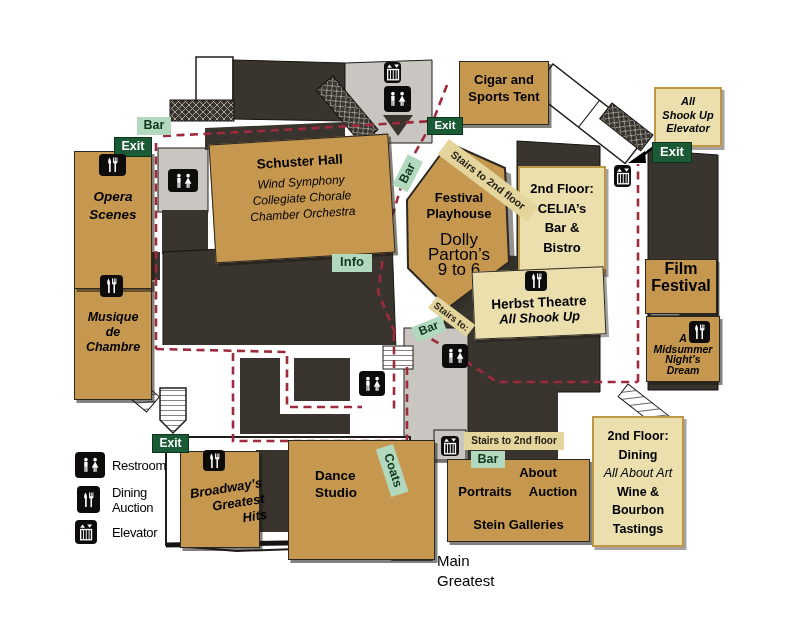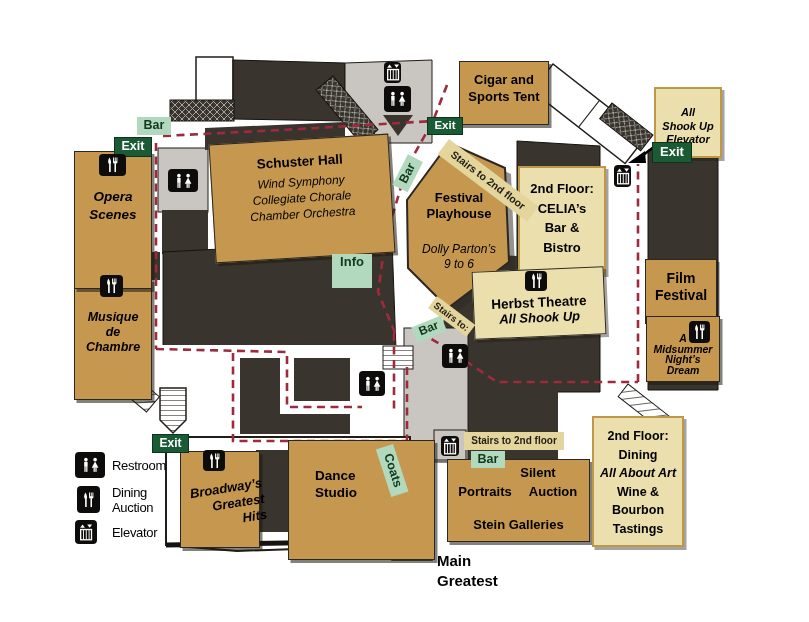--- a/index.html
+++ b/index.html
@@ -147,27 +147,27 @@
       <div>Collegiate Chorale</div>
       <div>Chamber Orchestra</div>
     </div>
   </div>
 
   <div class="abs" style="left:408px;top:190px;width:102px;text-align:center;z-index:3">
     <div style="font-weight:bold;font-size:13px;line-height:16px">
       <div>Festival</div>
       <div>Playhouse</div>
     </div>
-    <div style="font-style:italic;font-size:12px;line-height:15px;margin-top:20px">
+    <div style="font-size:17px;line-height:15px;margin-top:10px">
       <div>Dolly Parton’s</div>
       <div>9 to 6</div>
     </div>
   </div>
 
-  <div class="gold" style="left:645px;top:259px;width:70px;height:53px;font-size:14px;line-height:17px;padding-top:10px">
+  <div class="gold" style="left:645px;top:259px;width:70px;height:53px;font-size:16px;line-height:17px;">
     <div>Film</div>
     <div>Festival</div>
   </div>
 
   <div class="gold" style="left:646px;top:316px;width:72px;height:64px;font-size:10.5px;line-height:10.5px;font-style:italic">
     <div style="margin-top:16px">A</div>
     <div>Midsummer</div>
     <div>Night’s</div>
     <div>Dream</div>
   </div>
@@ -179,64 +179,64 @@
       <div>Hits</div>
     </div>
   </div>
 
   <div class="gold" style="left:288px;top:440px;width:119px;height:92px;font-size:13.5px;line-height:17px;text-align:left;padding:26px 0 0 26px">
     <div>Dance</div>
     <div>Studio</div>
   </div>
 
   <div class="gold" style="left:447px;top:459px;width:141px;height:81px;font-size:13px">
-    <div style="position:absolute;left:40px;top:5px;width:100px">Silent</div>
+    <div style="position:absolute;left:40px;top:5px;width:100px">About</div>
     <div style="position:absolute;left:2px;top:24px;width:70px">Portraits</div>
     <div style="position:absolute;left:72px;top:24px;width:66px">Auction</div>
     <div style="position:absolute;left:0;top:57px;width:141px">Stein Galleries</div>
   </div>
 
-  <div class="cream" style="left:654px;top:87px;width:64px;height:50px;font-size:11px;line-height:13.5px;font-style:italic;padding-top:17px">
+  <div class="cream" style="left:654px;top:87px;width:64px;height:50px;font-size:11px;line-height:13.5px;font-style:italic;padding-top:6px">
     <div>All</div>
     <div>Shook Up</div>
     <div>Elevator</div>
   </div>
 
   <div class="cream" style="left:518px;top:166px;width:84px;height:93px;font-size:13px;line-height:19.5px;padding-top:11px">
     <div>2nd Floor:</div>
     <div>CELIA’s</div>
     <div>Bar &amp;</div>
     <div>Bistro</div>
   </div>
 
   <div class="cream darkline" style="left:473px;top:269px;width:130px;height:66px;transform:rotate(-2.5deg);border-color:#2b2722">
     <div style="font-size:13.5px;margin-top:25px">Herbst Theatre</div>
     <div style="font-size:13px;font-style:italic">All Shook Up</div>
   </div>
 
   <div class="cream" style="left:592px;top:416px;width:88px;height:118px;font-size:12.5px;line-height:18.5px;padding-top:9px">
     <div>2nd Floor:</div>
     <div>Dining</div>
-    <div style="font-style:italic;font-weight:bold">All About Art</div>
+    <div style="font-style:italic;font-weight:normal">All About Art</div>
     <div>Wine &amp;</div>
     <div>Bourbon</div>
     <div>Tastings</div>
   </div>
 
   <div class="band" style="left:449px;top:139px;width:112px;height:19px;font-size:10.5px;line-height:19px;transform:rotate(37deg);transform-origin:left top">Stairs to 2nd floor</div>
   <div class="band" style="left:437px;top:296px;width:48px;height:15px;font-size:9.5px;line-height:15px;transform:rotate(37deg);transform-origin:left top">Stairs to:</div>
   <div class="band" style="left:464px;top:432px;width:100px;height:18px;font-size:10px;line-height:18px">Stairs to 2nd floor</div>
 
   <div class="badge" style="left:137px;top:117px;width:34px;height:18px;font-size:12.5px">Bar</div>
   <div class="exitb" style="left:114px;top:137px;width:36px;height:18px;font-size:12.5px">Exit</div>
   <div class="exitb" style="left:427px;top:117px;width:34px;height:16px;font-size:11.5px">Exit</div>
   <div class="exitb" style="left:652px;top:142px;width:38px;height:19px;font-size:13px">Exit</div>
   <div class="exitb" style="left:152px;top:434px;width:35px;height:17px;font-size:12px">Exit</div>
   <div class="badge" style="left:400px;top:180px;width:34px;height:17px;font-size:12.5px;transform:rotate(-63deg);transform-origin:left center">Bar</div>
-  <div class="badge" style="left:332px;top:254px;width:40px;height:34px;font-size:13px">Info</div>
+  <div class="badge" style="left:332px;top:254px;width:40px;height:18px;font-size:13px">Info</div>
   <div class="badge" style="left:413px;top:321px;width:32px;height:16px;font-size:12px;transform:rotate(-22deg)">Bar</div>
   <div class="badge" style="left:393px;top:444px;width:50px;height:18px;font-size:12.5px;transform:rotate(72deg);transform-origin:left top">Coats</div>
   <div class="badge" style="left:471px;top:451px;width:34px;height:17px;font-size:12.5px">Bar</div>
 
   <div class="icon" style="left:168px;top:169px;width:30px;height:23px">
       <svg width="21" height="16" viewBox="0 0 22 16">
         <g fill="#fff">
           <circle cx="6.2" cy="2.4" r="1.9"></circle>
           <rect x="4.4" y="4.6" width="3.6" height="5.2" rx="0.8"></rect>
           <rect x="4.6" y="9.4" width="1.3" height="5.8"></rect>
@@ -411,18 +411,18 @@
         <svg width="14" height="17" viewBox="0 0 15 18">
           <polygon points="3.8,0.3 1.2,4 6.4,4" fill="#fff"></polygon>
           <polygon points="8.8,0.3 14,0.3 11.4,4" fill="#fff"></polygon>
           <rect x="1.8" y="5.8" width="11.6" height="11" fill="none" stroke="#fff" stroke-width="1.4"></rect>
           <path d="M4.8 6 V16.5 M7.8 6 V16.5 M10.8 6 V16.5" stroke="#fff" stroke-width="1"></path>
         </svg>
       </div>
     <div class="lgtext" style="left:112px;top:525px">Elevator</div>
   </div>
 
-  <div class="abs" style="left:437px;top:551px;font-weight:bold;font-size:15px;line-height:20px;z-index:3">
+  <div class="abs" style="left:437px;top:551px;font-weight:normal;font-size:15px;line-height:20px;z-index:3">
     <div>Main</div>
     <div>Greatest</div>
   </div>
 
 </div>
 
 </body></html>

